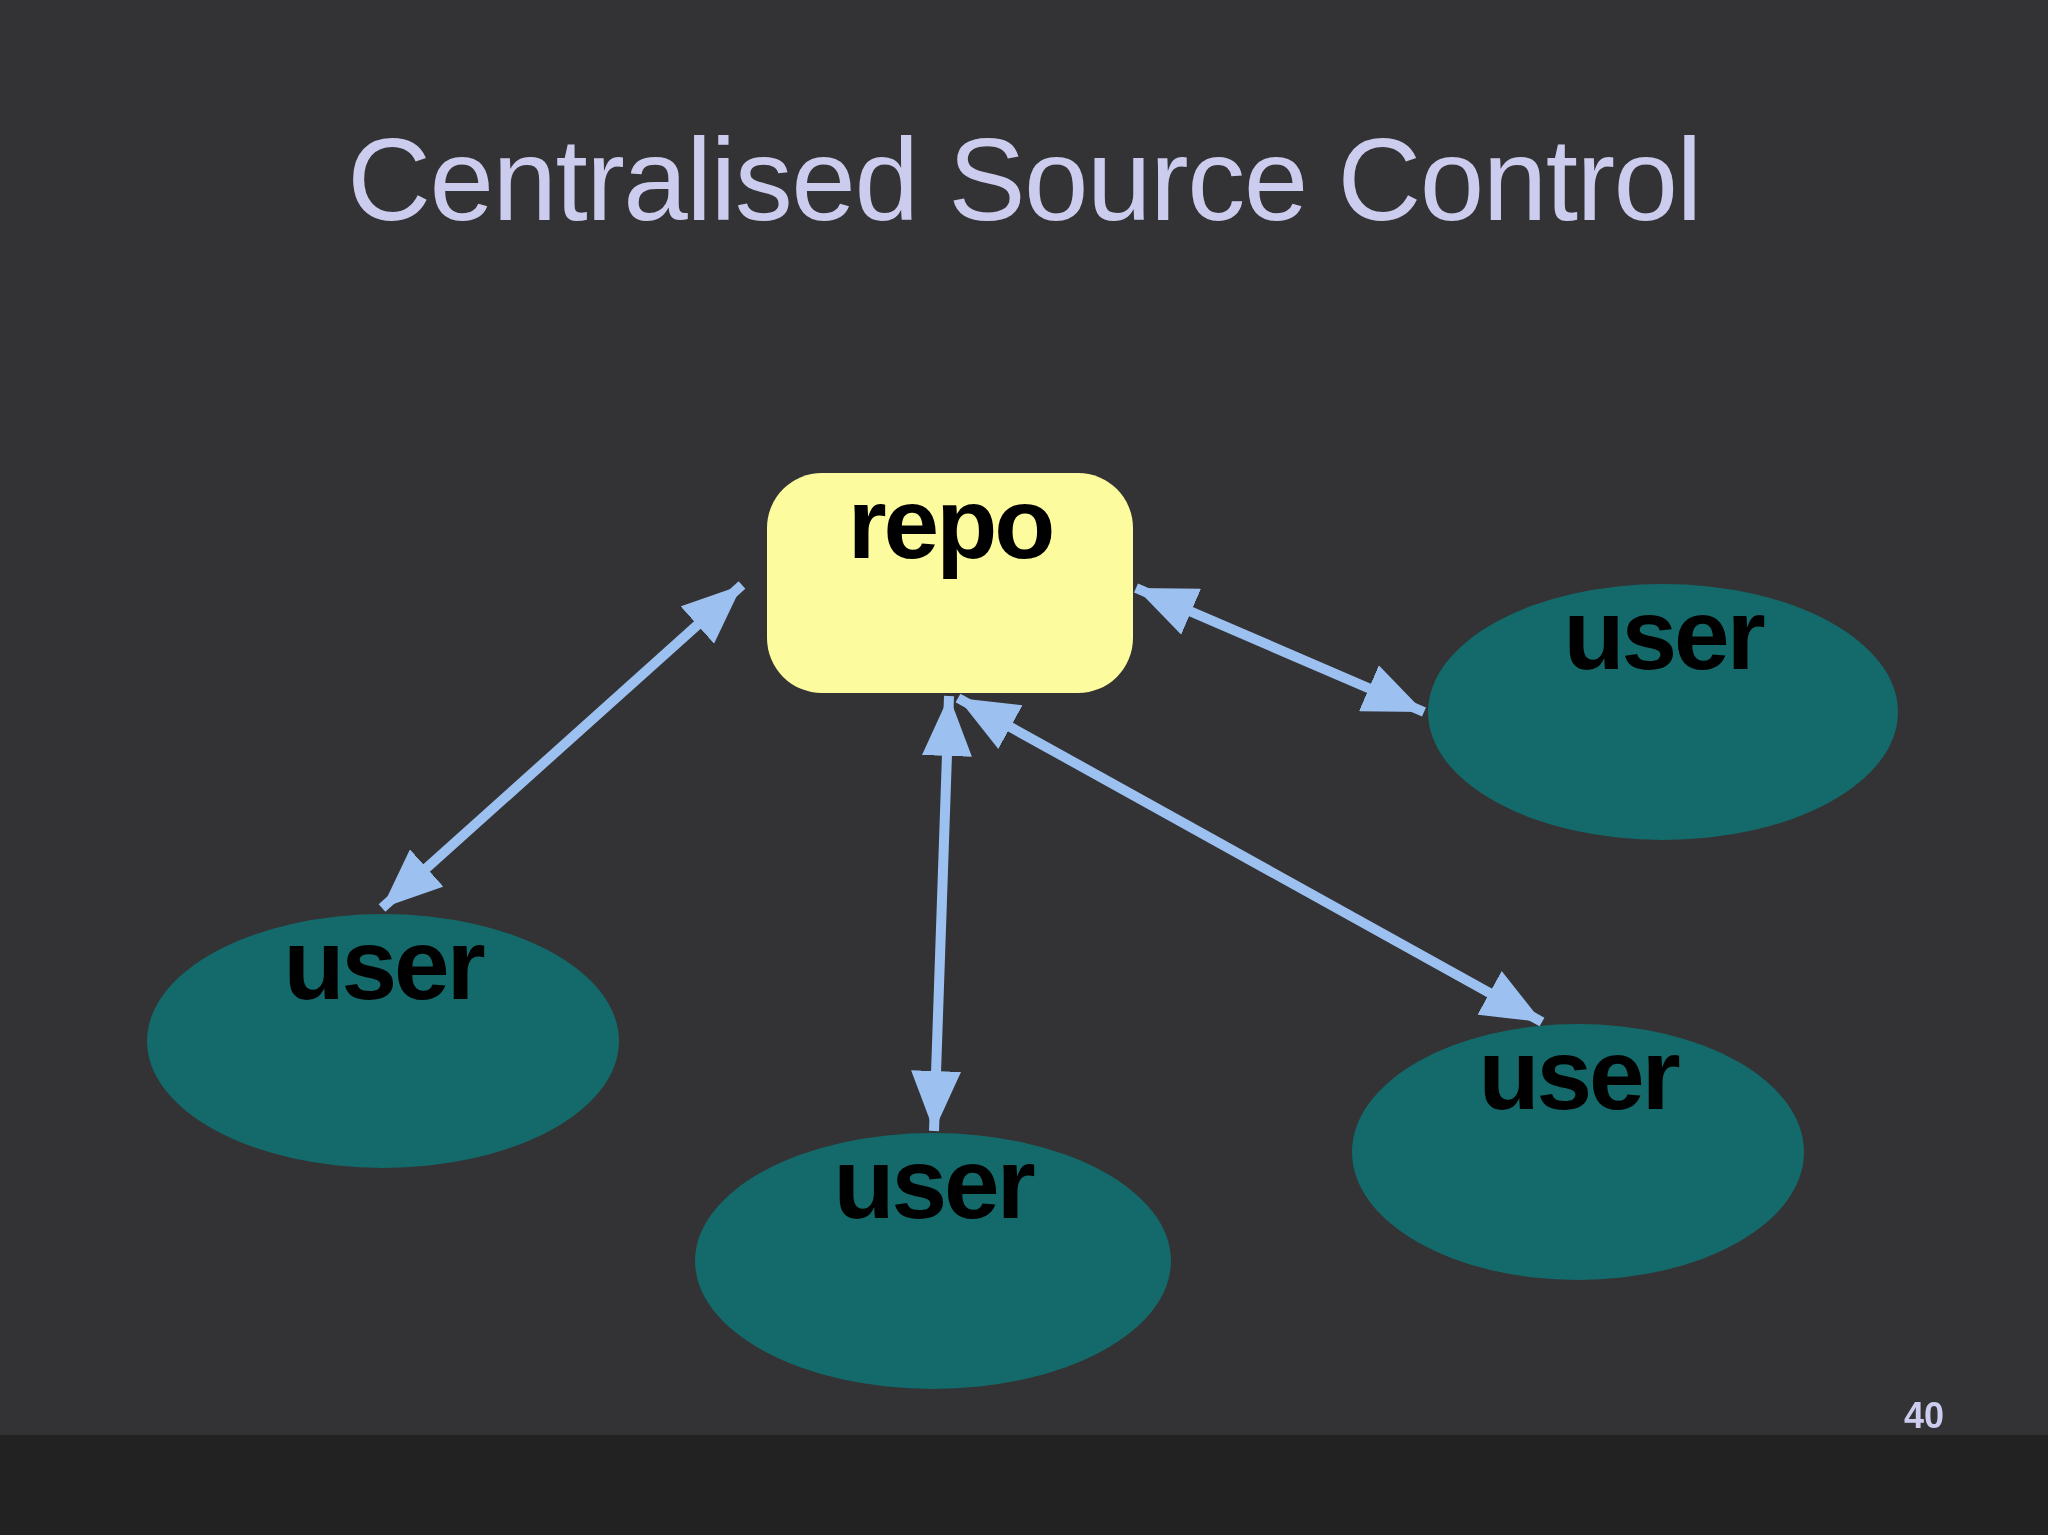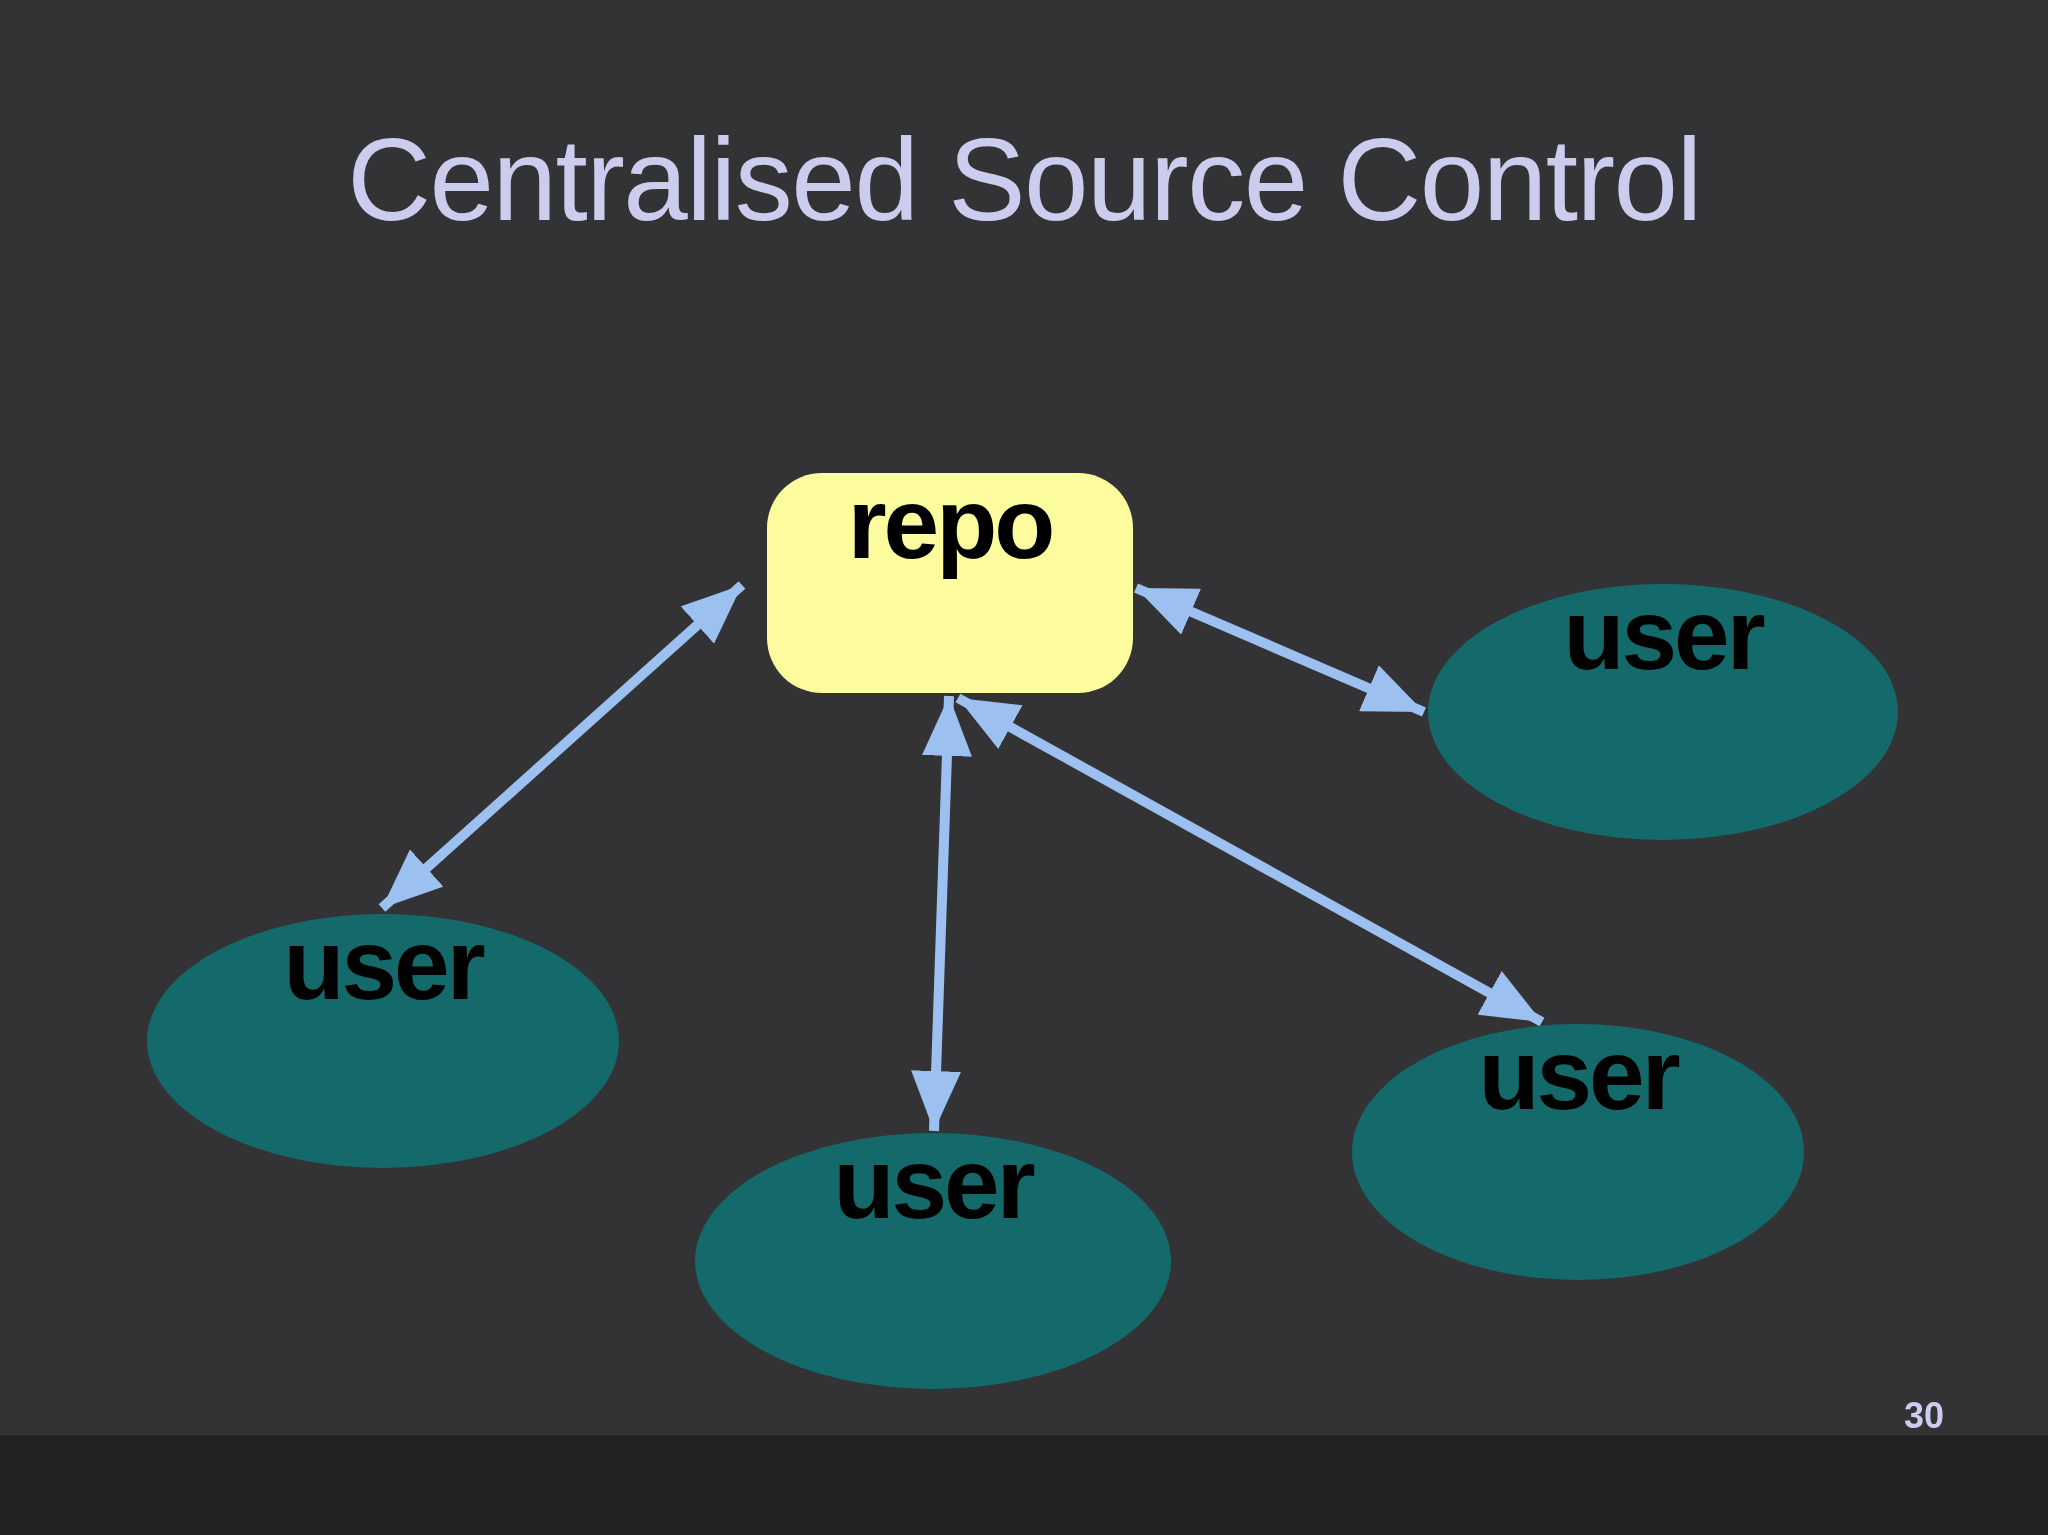--- a/index.html
+++ b/index.html
@@ -114,15 +114,15 @@
   </div>
 
   <div class="node user-node user-bottom-middle">
     <span class="node-label">user</span>
   </div>
 
   <div class="node user-node user-bottom-right">
     <span class="node-label">user</span>
   </div>
 
-  <div class="page-number">30</div>
+  <div class="page-number">40</div>
 
 </div>
 
 </body></html>

